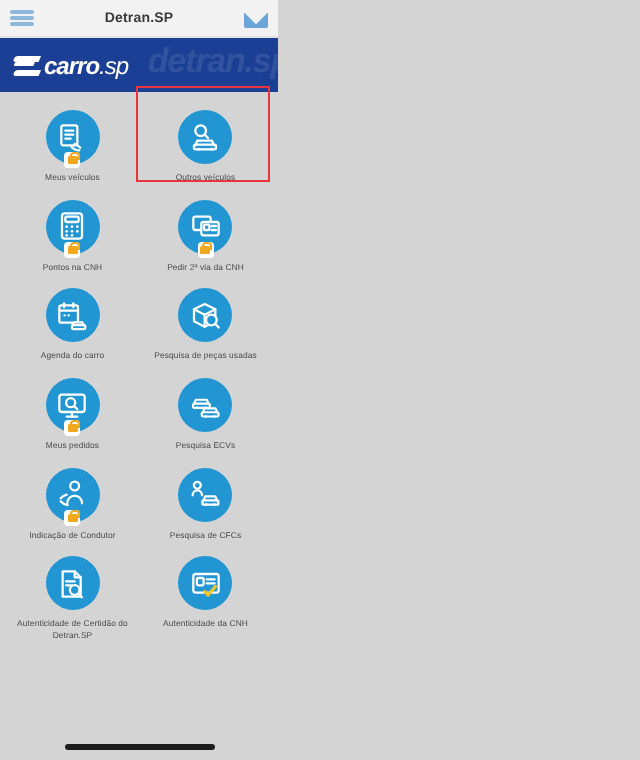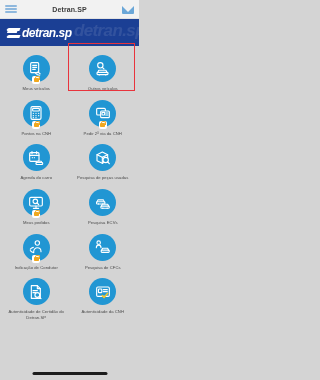--- a/index.html
+++ b/index.html
@@ -56,21 +56,21 @@
   .logo .mark i{
     position:absolute; left:0; background:#fff; border-radius:3px 0 0 3px;
   }
   .logo .mark i:nth-child(1){ top:1px;  width:13px; height:2.6px; transform:skewX(-22deg);}
   .logo .mark i:nth-child(2){ top:4.4px; width:10px; height:2.4px; transform:skewX(-22deg);}
   .logo .mark i:nth-child(3){ top:7.6px; width:13px; height:2.6px; transform:skewX(-22deg);}
   .logo .word{
     font-size:12px; font-weight:bold; font-style:italic; color:#fff;
     letter-spacing:-.5px; line-height:1;
   }
-  .logo .word .sp{ font-weight:bold; }
+  .logo .word .sp{ font-weight:normal; }
 
   
   .grid{
     padding:6px 3px 0 3px;
     display:grid; grid-template-columns:1fr 1fr;
     row-gap:3px;
   }
   .tile{
     display:flex; flex-direction:column; align-items:center;
     padding-top:3px; padding-bottom:2px;
@@ -136,21 +136,21 @@
 </div>
 
 <div class="banner">
   <div class="watermark">detran.sp</div>
   <div class="logo">
     <span class="mark">
       <i></i>
       <i></i>
       <i></i>
     </span>
-    <span class="word"><span>detran</span><span class="sp">.sp</span></span>
+    <span class="word"><span>carro</span><span class="sp">.sp</span></span>
   </div>
 </div>
 
 <div class="grid">
 
   <div class="tile">
     <div class="circle">
       <svg viewBox="0 0 24 24" fill="none" stroke="#fff" stroke-width="1.7" stroke-linecap="round" stroke-linejoin="round">
         <rect x="4" y="2.5" width="12" height="15" rx="1.5"></rect>
         <line x1="7" y1="6.5" x2="13" y2="6.5"></line>

